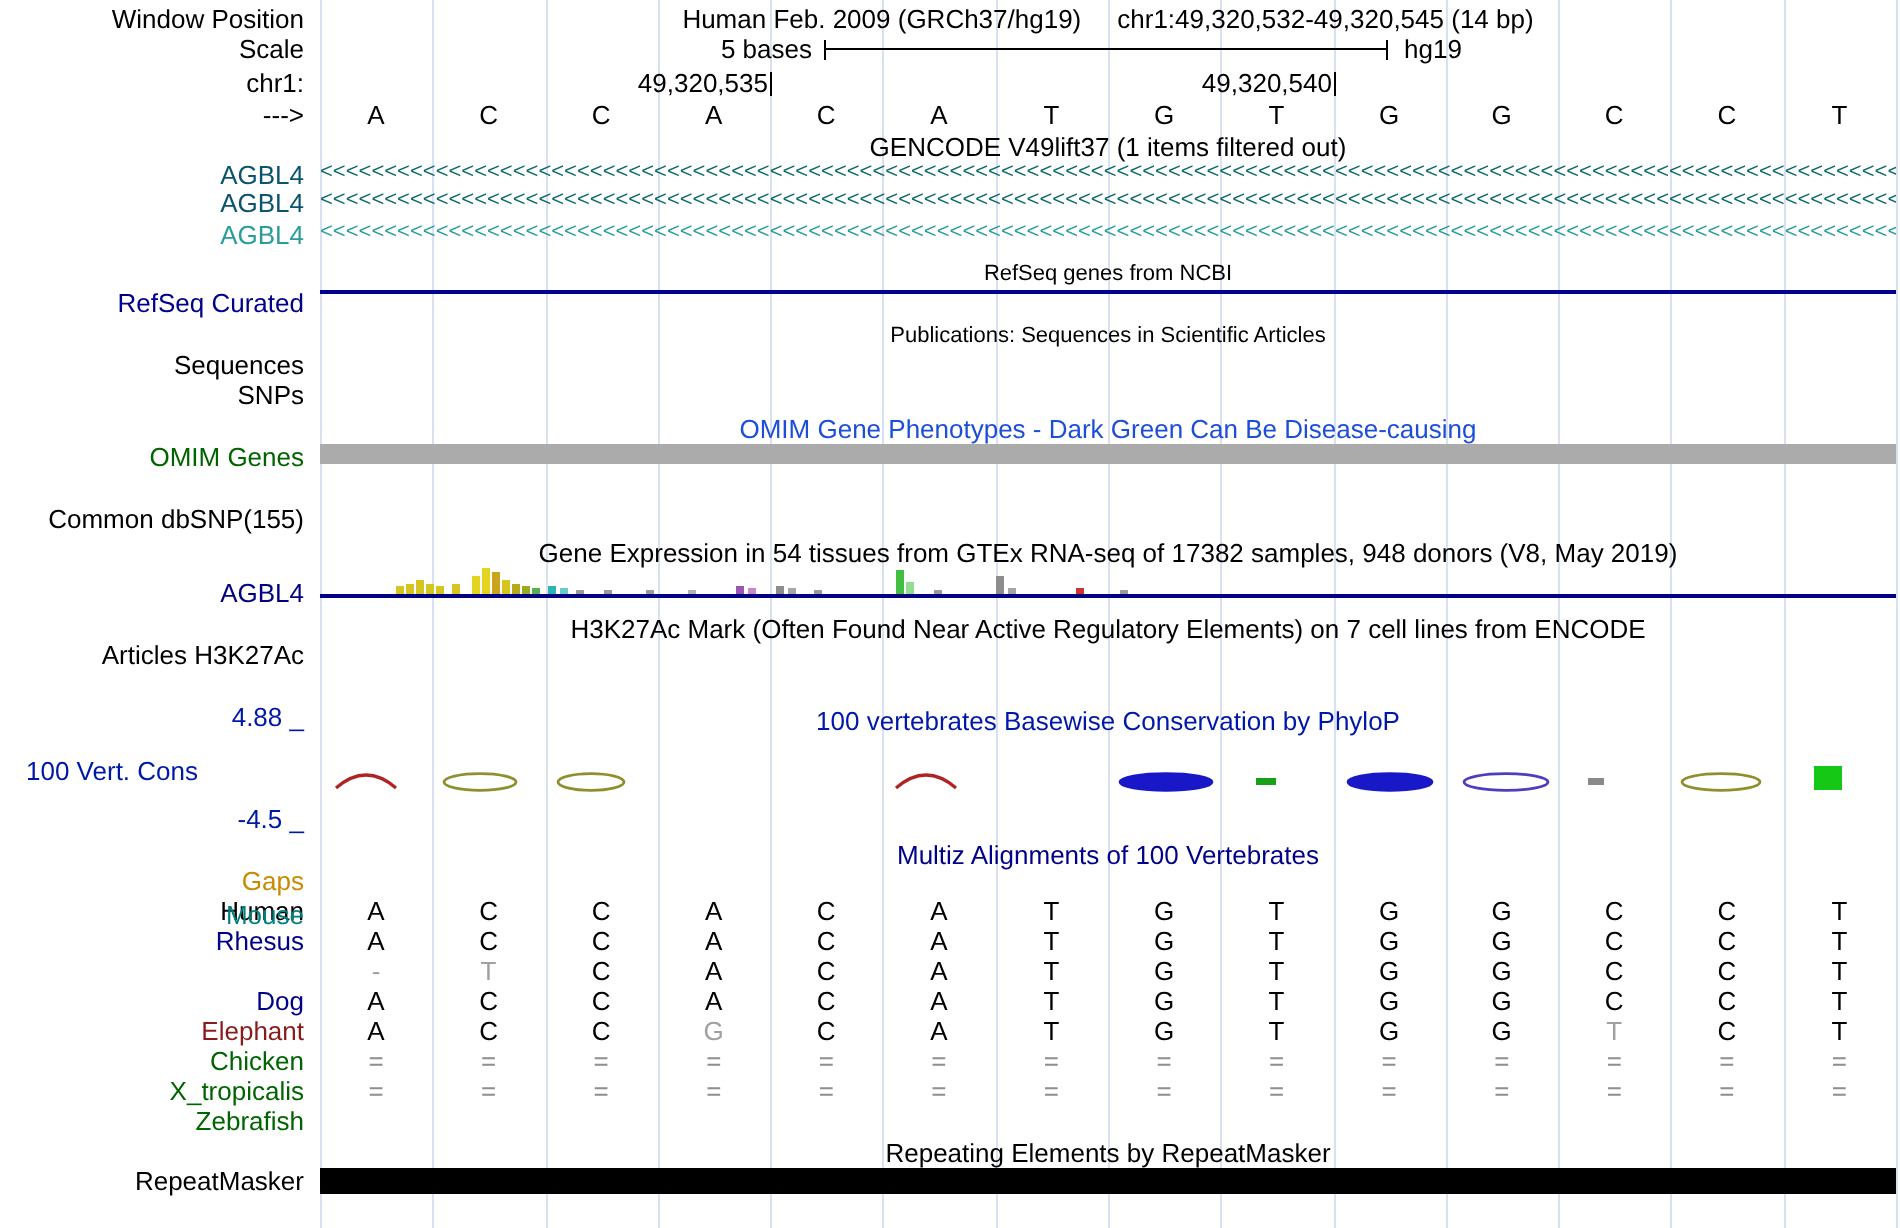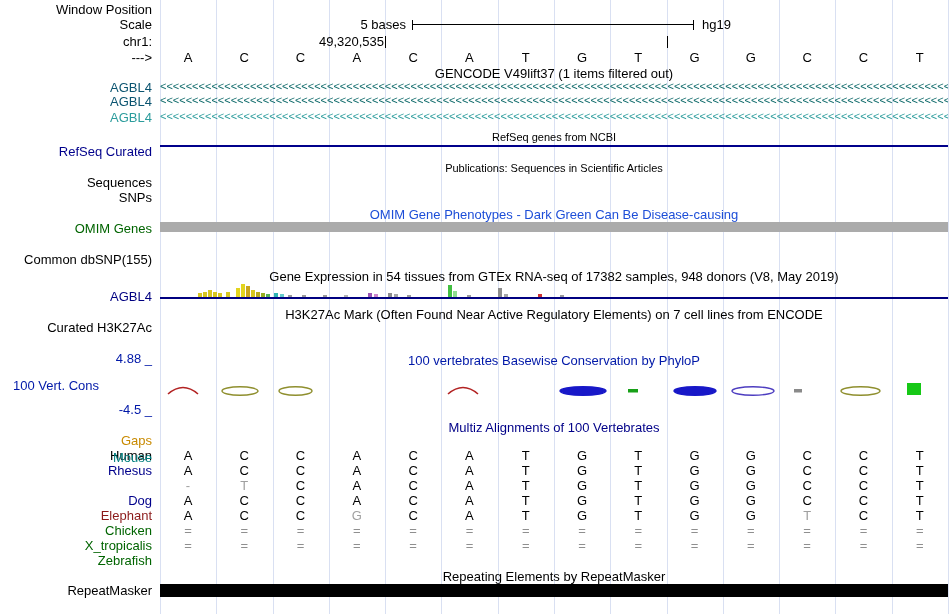--- a/index.html
+++ b/index.html
@@ -34,30 +34,32 @@
       <div class="gridline" style="left: 610.29px;"></div>
       <div class="gridline" style="left: 666.57px;"></div>
       <div class="gridline" style="left: 722.86px;"></div>
       <div class="gridline" style="left: 779.14px;"></div>
       <div class="gridline" style="left: 835.43px;"></div>
       <div class="gridline" style="left: 891.71px;"></div>
       <div class="gridline" style="left: 948px;"></div>
     </div>
 
   <div class="llabel" style="top:2px">Window Position</div>
+  <div class="header" style="top:2px"><span>Human Feb. 2009 (GRCh37/hg19)</span><span class="gap">chr1:49,320,532-49,320,545 (14 bp)</span></div>
 
   <div class="llabel" style="top:17px">Scale</div>
   <div class="abs" style="left:160px;width:246px;text-align:right;top:17px">5 bases</div>
   <div class="scalebar">
       <div class="sline"></div>
     </div>
   <div class="abs" style="left:702px;top:17px">hg19</div>
 
   <div class="llabel" style="top:34px">chr1:</div>
   <div class="abs" style="left:160px;width:224px;text-align:right;top:34px">49,320,535</div>
+  <div class="abs" style="left:160px;width:506px;text-align:right;top:34px">49,320,540</div>
   <div class="tick" style="left:385px"></div>
   <div class="tick" style="left:667px"></div>
 
   <div class="llabel" style="top:50px">---&gt;</div>
   <div id="baserow">
       <div class="bcell" style="left: 160px; top: 50px;">A</div>
       <div class="bcell" style="left: 216.29px; top: 50px;">C</div>
       <div class="bcell" style="left: 272.57px; top: 50px;">C</div>
       <div class="bcell" style="left: 328.86px; top: 50px;">A</div>
       <div class="bcell" style="left: 385.14px; top: 50px;">C</div>
@@ -127,21 +129,21 @@
       <div style="position: absolute; left: 467px; top: 295px; width: 4px; height: 2px; background: rgb(155, 155, 155);"></div>
       <div style="position: absolute; left: 498px; top: 288px; width: 4px; height: 9px; background: rgb(141, 141, 141);"></div>
       <div style="position: absolute; left: 504px; top: 294px; width: 4px; height: 3px; background: rgb(166, 166, 166);"></div>
       <div style="position: absolute; left: 538px; top: 294px; width: 4px; height: 3px; background: rgb(204, 51, 51);"></div>
       <div style="position: absolute; left: 560px; top: 295px; width: 4px; height: 2px; background: rgb(155, 155, 155);"></div>
     </div>
   <div class="abs" style="left:160px;top:297px;width:788px;height:2px;background:#000080"></div>
   <div class="llabel" style="top:289px;color:#000080">AGBL4</div>
 
   <div class="header" style="top:307px">H3K27Ac Mark (Often Found Near Active Regulatory Elements) on 7 cell lines from ENCODE</div>
-  <div class="llabel" style="top:320px">Curated H3K27Ac</div>
+  <div class="llabel" style="top:320px">Articles H3K27Ac</div>
 
   <div class="llabel" style="top:351px;color:#0018a8">4.88 _</div>
   <div class="header" style="top:353px;color:#0018a8">100 vertebrates Basewise Conservation by PhyloP</div>
   <div class="abs" style="left:13px;top:378px;color:#0018a8">100 Vert. Cons</div>
   <svg id="phylop-glyphs" width="788" height="34" style="position:absolute;left:160px;top:374px">
       <path d="M 8 20 Q 23 7 38 20" fill="none" stroke="#b22222" stroke-width="1.6"></path>
       <ellipse cx="80" cy="17" rx="18" ry="4.2" stroke="#8f8f2e" stroke-width="1.4" fill="none"></ellipse>
       <ellipse cx="135.5" cy="17" rx="16.5" ry="4.2" stroke="#8f8f2e" stroke-width="1.4" fill="none"></ellipse>
       <path d="M 288 20 Q 303 7 318 20" fill="none" stroke="#b22222" stroke-width="1.6"></path>
       <ellipse cx="423" cy="17" rx="23" ry="4.2" stroke="#1818c8" stroke-width="1.4" fill="#1818c8"></ellipse>

